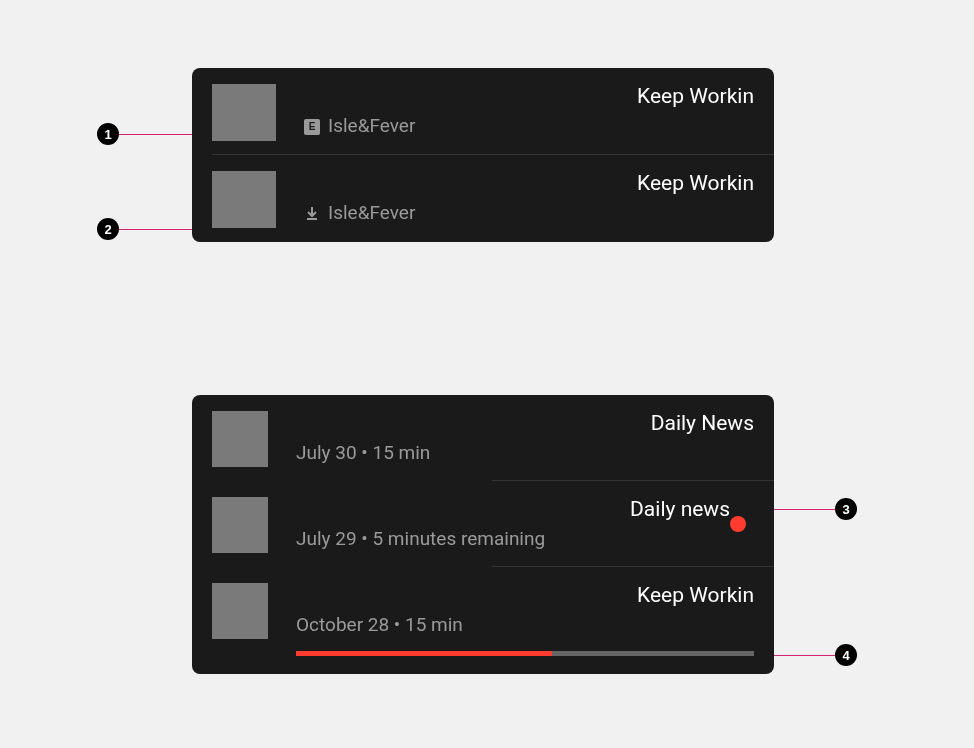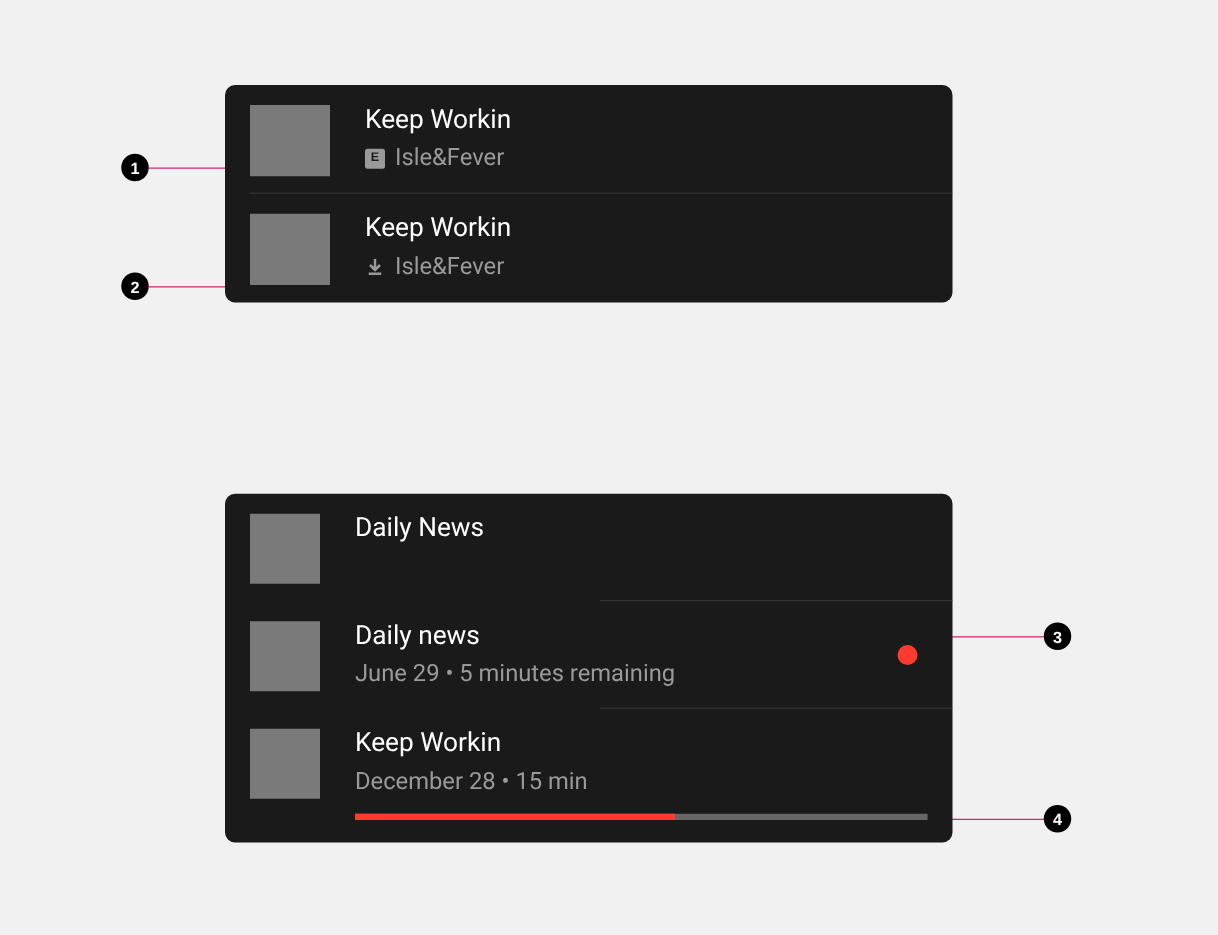--- a/index.html
+++ b/index.html
@@ -12,22 +12,23 @@
       height: 748px;
       background: #f1f1f1;
       font-family: -apple-system, BlinkMacSystemFont, "Segoe UI", Roboto, sans-serif;
       position: relative;
     }
     .card {
       background: #1a1a1a;
       border-radius: 8px;
       position: absolute;
       width: 582px;
-      left: 180px;
+      left: 192px;
       overflow: hidden;
+      text-align: right;
     }
     .card-tracks {
       top: 68px;
     }
     .card-episodes {
       top: 363px;
       margin-top: 32px;
     }
     .list-item {
       display: flex;
@@ -220,48 +221,51 @@
 </div>
 
 <div class="card card-episodes">
 
   <div class="list-item episode-item">
     <div class="thumb"></div>
     <div class="episode-content">
       <div class="episode-row">
         <div class="episode-meta">
           <div class="title">Daily News</div>
+          <div class="subtitle-row">
+            <span>July 30 • 15 min</span>
+          </div>
         </div>
       </div>
     </div>
   </div>
 
   <div class="list-item episode-item">
     <div class="thumb"></div>
     <div class="episode-content">
       <div class="episode-row">
         <div class="episode-meta">
           <div class="title">Daily news</div>
           <div class="subtitle-row">
-            <span>June 29 • 5 minutes remaining</span>
+            <span>July 29 • 5 minutes remaining</span>
           </div>
         </div>
         <div class="red-dot"></div>
       </div>
     </div>
   </div>
 
   <div class="list-item episode-item" style="padding-bottom:18px;">
     <div class="thumb"></div>
     <div class="episode-content">
       <div class="episode-row">
         <div class="episode-meta">
           <div class="title">Keep Workin</div>
           <div class="subtitle-row">
-            <span>December 28 • 15 min</span>
+            <span>October 28 • 15 min</span>
           </div>
         </div>
       </div>
       <div class="progress-bar">
         <div class="progress-fill" style="width:56%"></div>
       </div>
     </div>
   </div>
 
 </div>

